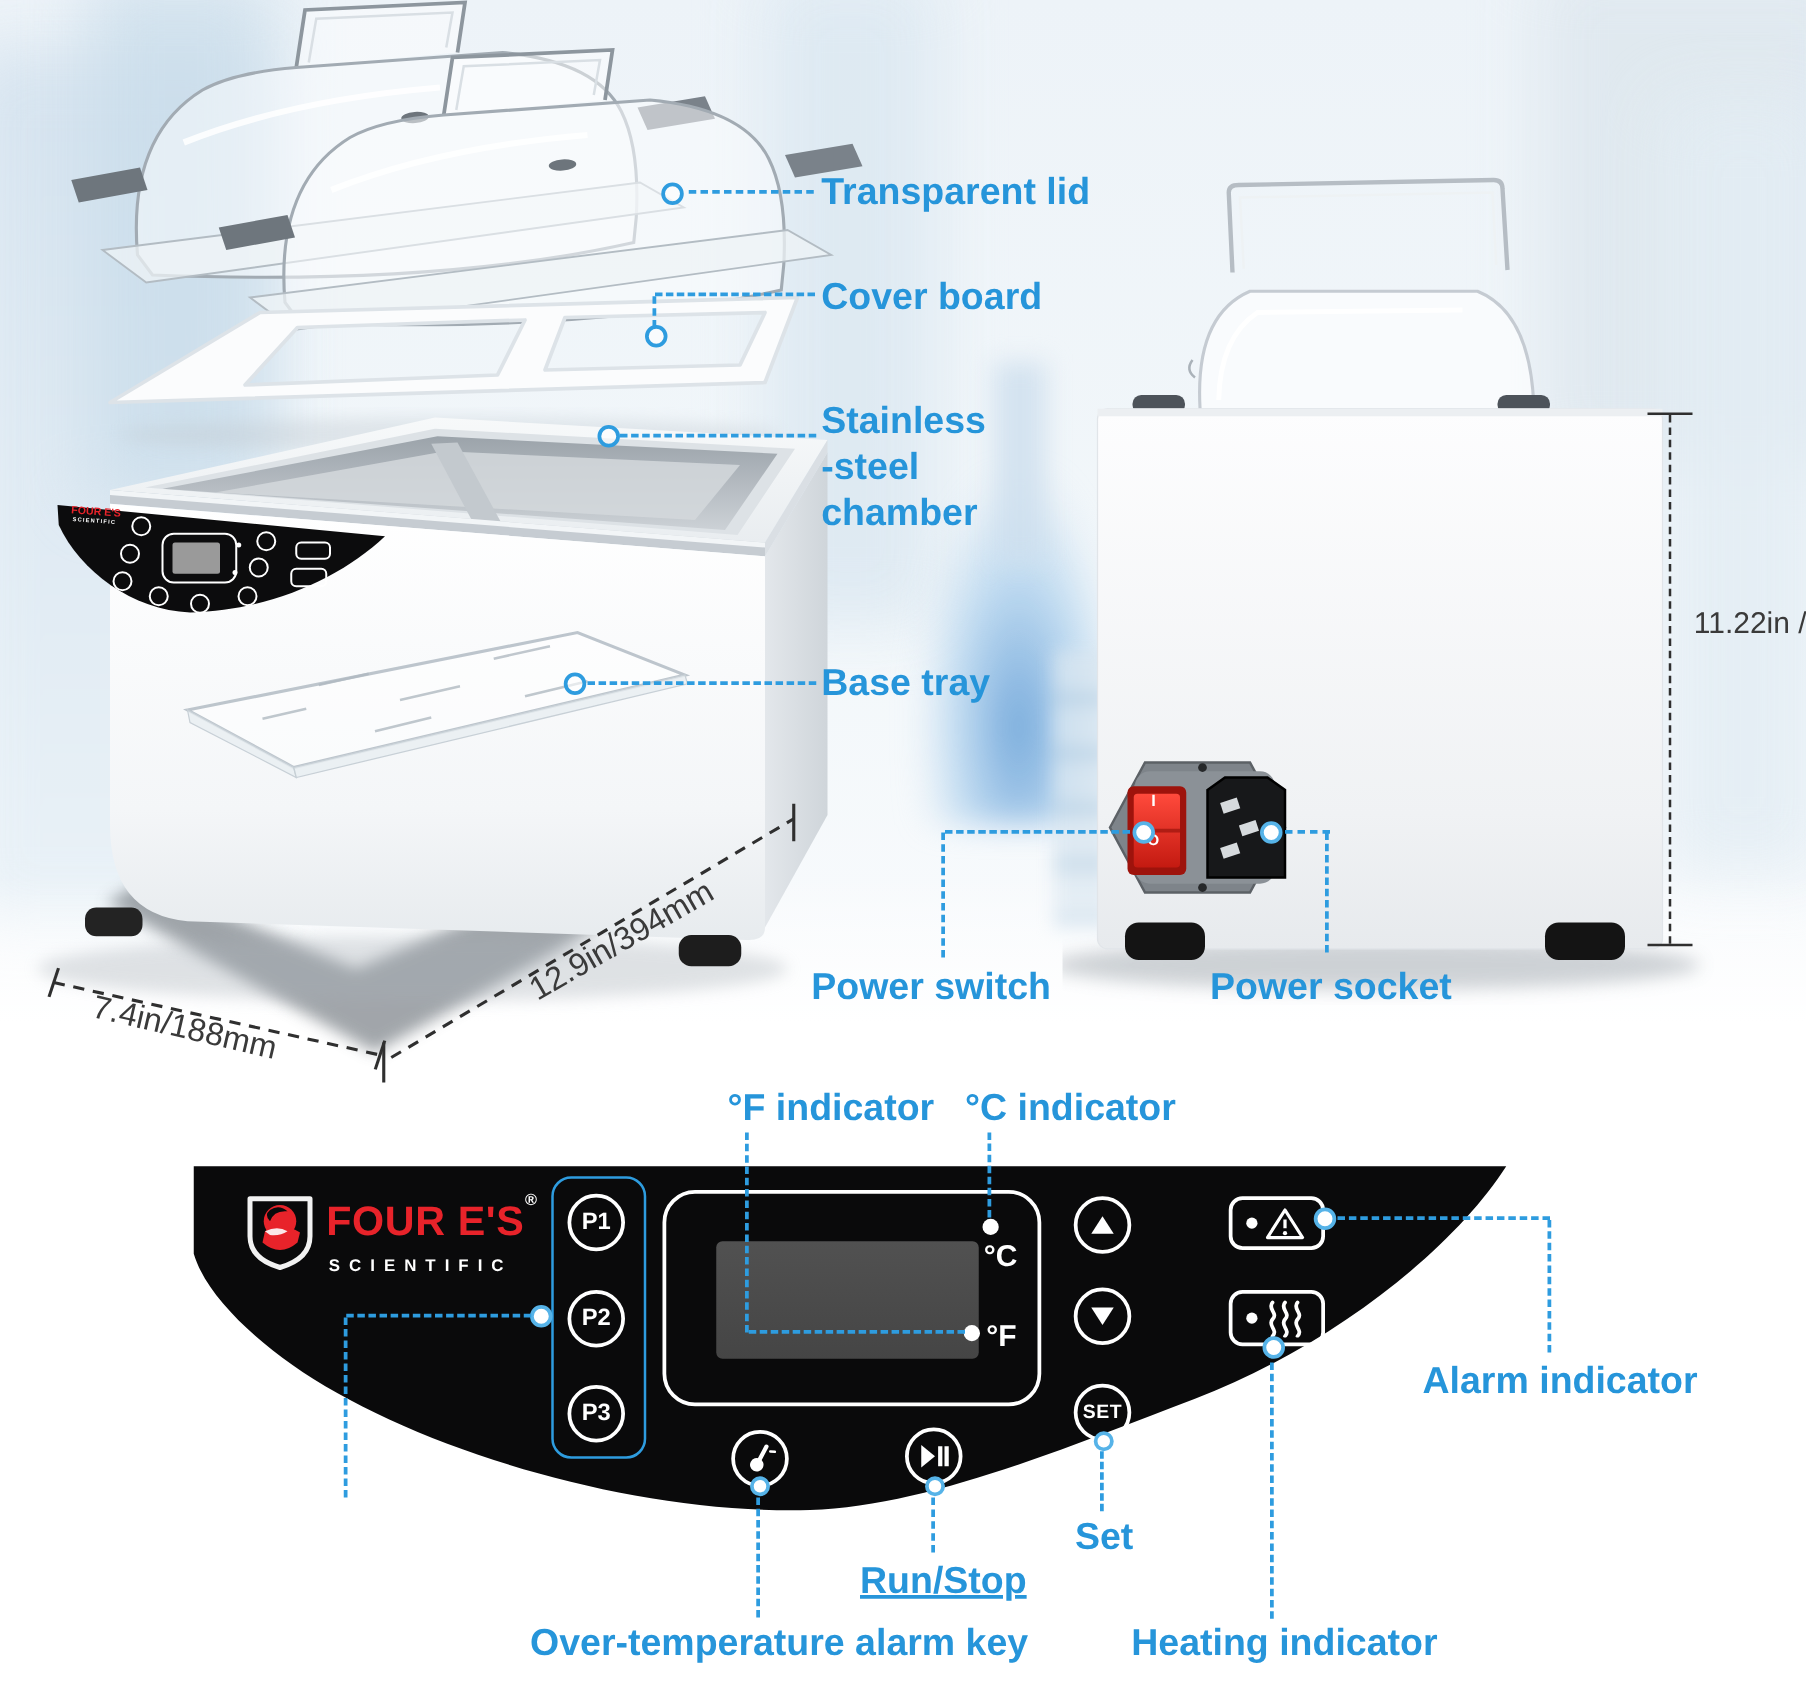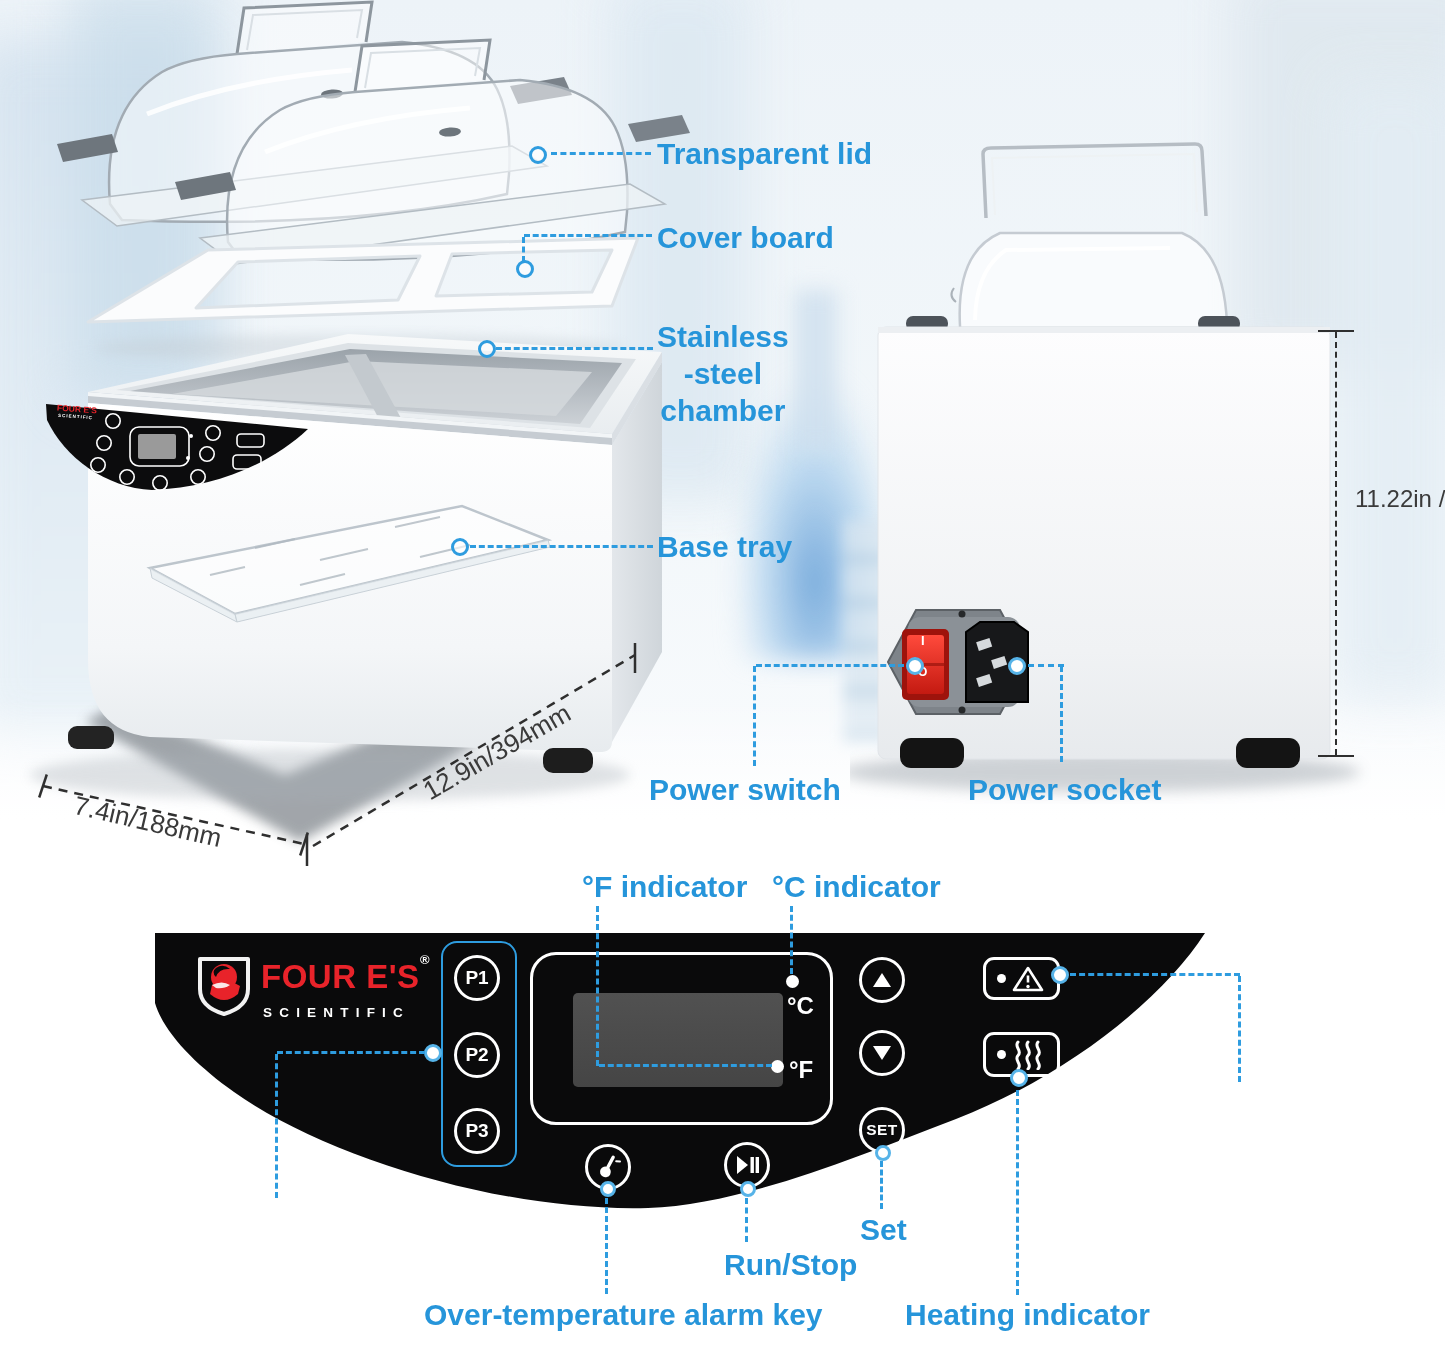--- a/index.html
+++ b/index.html
@@ -232,21 +232,21 @@
   <div class="dh" style="left:551px;top:152px;width:100px;"></div>
   <span class="callout" style="left:657px;top:136px;text-align:right;">Transparent lid</span>
 
   <div class="ring" style="left:516px;top:260px;"></div>
   <div class="dv" style="left:522px;top:237px;height:25px;"></div>
   <div class="dh" style="left:524px;top:234px;width:128px;"></div>
   <span class="callout" style="left:657px;top:220px;">Cover board</span>
 
   <div class="ring" style="left:478px;top:340px;"></div>
   <div class="dh" style="left:496px;top:347px;width:157px;"></div>
-  <span class="callout preline" style="left:657px;top:318px;line-height:37px;text-align:center;">Stainless
+  <span class="callout preline" style="left:657px;top:318px;line-height:37px;">Stainless
 -steel
 chamber</span>
 
   <div class="ring" style="left:451px;top:538px;"></div>
   <div class="dh" style="left:470px;top:545px;width:183px;"></div>
   <span class="callout" style="left:657px;top:529px;">Base tray</span>
 
   <div class="dot" style="left:906px;top:657px;"></div>
   <div class="dh" style="left:756px;top:664px;width:148px;"></div>
   <div class="dv" style="left:753px;top:666px;height:100px;"></div>
@@ -345,30 +345,31 @@
   <div class="dv" style="left:790px;top:906px;height:68px;"></div>
   <span class="callout" style="left:772px;top:869px;">°C indicator</span>
 
   <div class="dot" style="left:424px;top:1044px;"></div>
   <div class="dh" style="left:277px;top:1051px;width:148px;"></div>
   <div class="dv" style="left:275px;top:1054px;height:144px;"></div>
 
   <div class="dot" style="left:1051px;top:966px;"></div>
   <div class="dh" style="left:1070px;top:973px;width:170px;"></div>
   <div class="dv" style="left:1238px;top:976px;height:106px;"></div>
+  <span class="callout" style="left:1138px;top:1087px;">Alarm indicator</span>
 
   <div class="dot" style="left:1010px;top:1069px;"></div>
   <div class="dv" style="left:1016px;top:1090px;height:205px;"></div>
   <span class="callout" style="left:905px;top:1297px;">Heating indicator</span>
 
   <div class="dot sm" style="left:875px;top:1145px;"></div>
   <div class="dv" style="left:880px;top:1161px;height:48px;"></div>
   <span class="callout" style="left:860px;top:1212px;">Set</span>
 
   <div class="dot sm" style="left:740px;top:1181px;"></div>
   <div class="dv" style="left:745px;top:1198px;height:44px;"></div>
-  <span class="callout" style="left:724px;top:1247px;">Run/Stop</span>
+  <span class="callout" style="left:688px;top:1247px;text-decoration:underline;">Run/Stop</span>
 
   <div class="dot sm" style="left:600px;top:1181px;"></div>
   <div class="dv" style="left:605px;top:1198px;height:96px;"></div>
   <span class="callout" style="left:424px;top:1297px;">Over-temperature alarm key</span>
 
 </div>
 
 </body></html>

